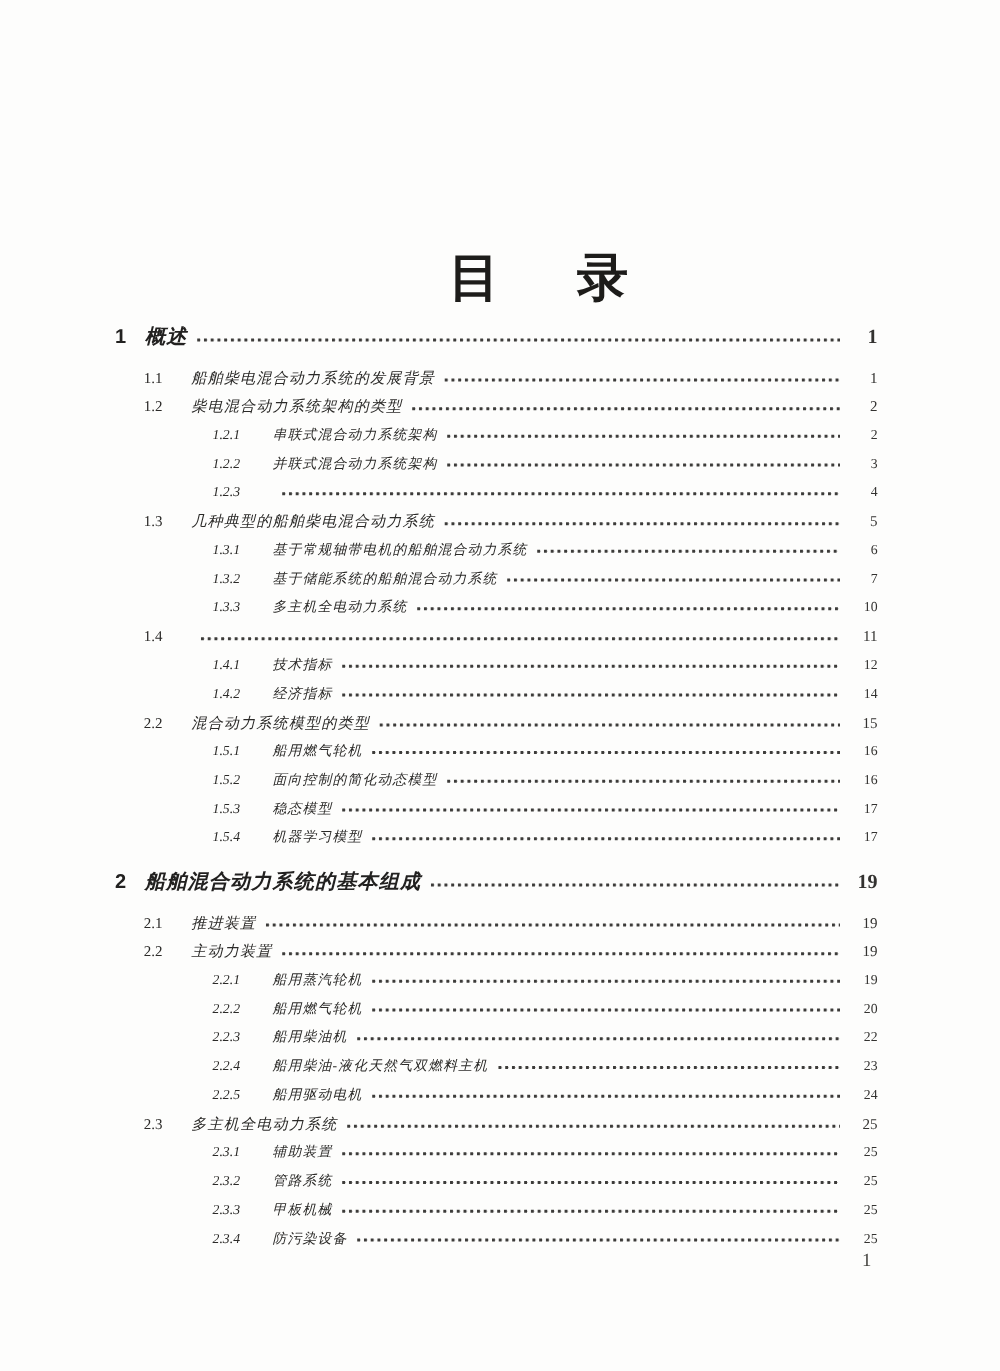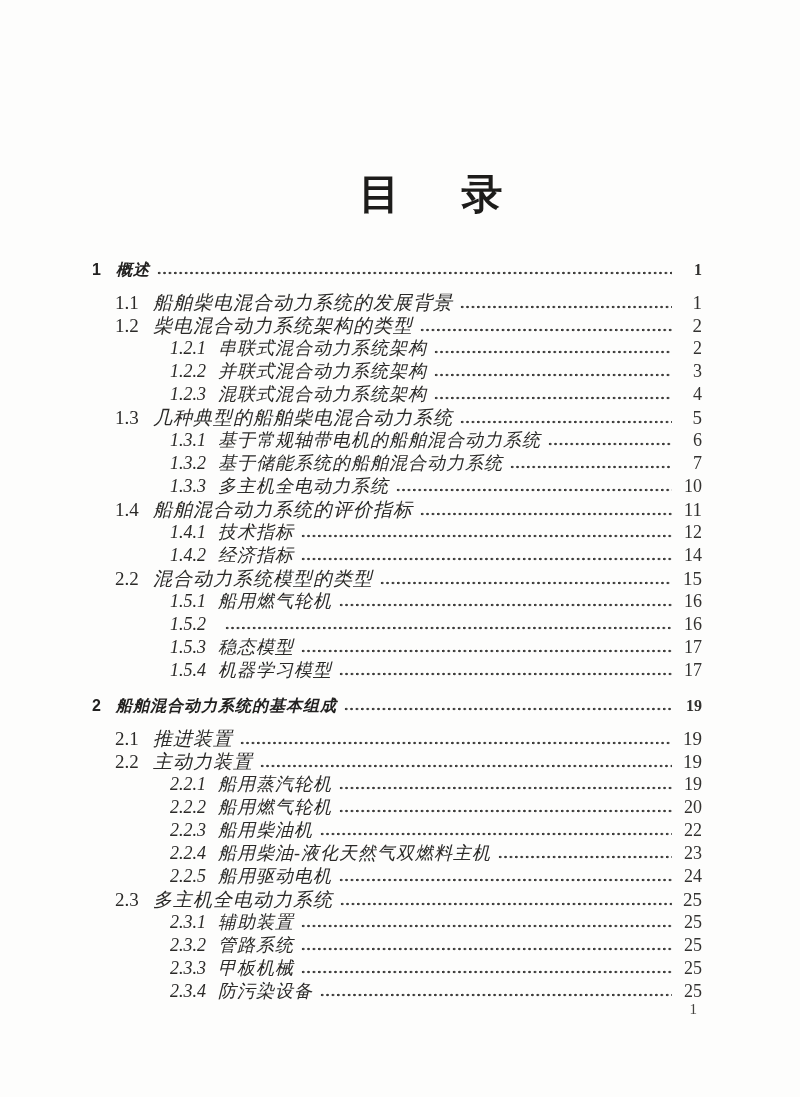--- a/index.html
+++ b/index.html
@@ -13,21 +13,21 @@
     height: 1097px;
     margin: 0 auto;
     background: #fdfdfc;
     color: #2b2a28;
     font-family: "Liberation Serif", serif;
     overflow: hidden;
     box-shadow: 0 0 6px rgba(0,0,0,0.15);
   }
   .toc-title {
     position: absolute;
-    top: 140px;
+    top: 168px;
     left: 95px;
     width: 610px;
     text-align: center;
     font-size: 41px;
     font-weight: bold;
     letter-spacing: 1.5em;
     padding-left: 1.5em; 
     font-family: "Liberation Serif", serif;
     color: #1d1c1a;
     white-space: nowrap;
@@ -35,21 +35,21 @@
   .toc-list {
     position: absolute;
     top: 246px;
     left: 92px;
     width: 610px;
   }
   .row {
     display: flex;
     align-items: baseline;
     line-height: 23px;
-    font-size: 19px;
+    font-size: 12px;
     white-space: nowrap;
   }
   .row .num {
     flex: none;
     font-family: "Liberation Serif", serif;
     font-style: normal;
   }
   .row .label {
     flex: none;
     letter-spacing: 1px;
@@ -78,21 +78,21 @@
     font-family: "Liberation Sans", sans-serif;
     font-weight: bold;
     font-size: 16px;
     color: #222120;
   }
   .row.l1 .num { width: 13px; margin-right: 11px; font-family: "Liberation Sans", sans-serif; }
   
   .row.l2 { padding-left: 23px; }
   .row.l2 .num { width: 26px; margin-right: 12px; }
   
-  .row.l3 { padding-left: 78px; font-style: italic; font-size: 18px; }
+  .row.l3 { padding-left: 78px; font-style: italic; font-size: 11px; }
   .row.l3 .num { width: 38px; margin-right: 10px; font-style: italic; }
   .footer-page-number {
     position: absolute;
     top: 1001px;
     right: 103px;
     font-size: 15px;
     color: #44433f;
     font-family: "Liberation Serif", serif;
   }
 </style>
@@ -129,21 +129,20 @@
     <span class="pg">2</span>
   </div>
       <div class="row l3">
     <span class="num">1.2.2</span>
     <span class="label">并联式混合动力系统架构</span>
     <span class="dots"></span>
     <span class="pg">3</span>
   </div>
       <div class="row l3">
     <span class="num">1.2.3</span>
-    <span class="label">混联式混合动力系统架构</span>
     <span class="dots"></span>
     <span class="pg">4</span>
   </div>
       <div class="row l2">
     <span class="num">1.3</span>
     <span class="label">几种典型的船舶柴电混合动力系统</span>
     <span class="dots"></span>
     <span class="pg">5</span>
   </div>
       <div class="row l3">
@@ -159,21 +158,20 @@
     <span class="pg">7</span>
   </div>
       <div class="row l3">
     <span class="num">1.3.3</span>
     <span class="label">多主机全电动力系统</span>
     <span class="dots"></span>
     <span class="pg">10</span>
   </div>
       <div class="row l2">
     <span class="num">1.4</span>
-    <span class="label">船舶混合动力系统的评价指标</span>
     <span class="dots"></span>
     <span class="pg">11</span>
   </div>
       <div class="row l3">
     <span class="num">1.4.1</span>
     <span class="label">技术指标</span>
     <span class="dots"></span>
     <span class="pg">12</span>
   </div>
       <div class="row l3">
@@ -189,20 +187,21 @@
     <span class="pg">15</span>
   </div>
       <div class="row l3">
     <span class="num">1.5.1</span>
     <span class="label">船用燃气轮机</span>
     <span class="dots"></span>
     <span class="pg">16</span>
   </div>
       <div class="row l3">
     <span class="num">1.5.2</span>
+    <span class="label">面向控制的简化动态模型</span>
     <span class="dots"></span>
     <span class="pg">16</span>
   </div>
       <div class="row l3">
     <span class="num">1.5.3</span>
     <span class="label">稳态模型</span>
     <span class="dots"></span>
     <span class="pg">17</span>
   </div>
       <div class="row l3">

